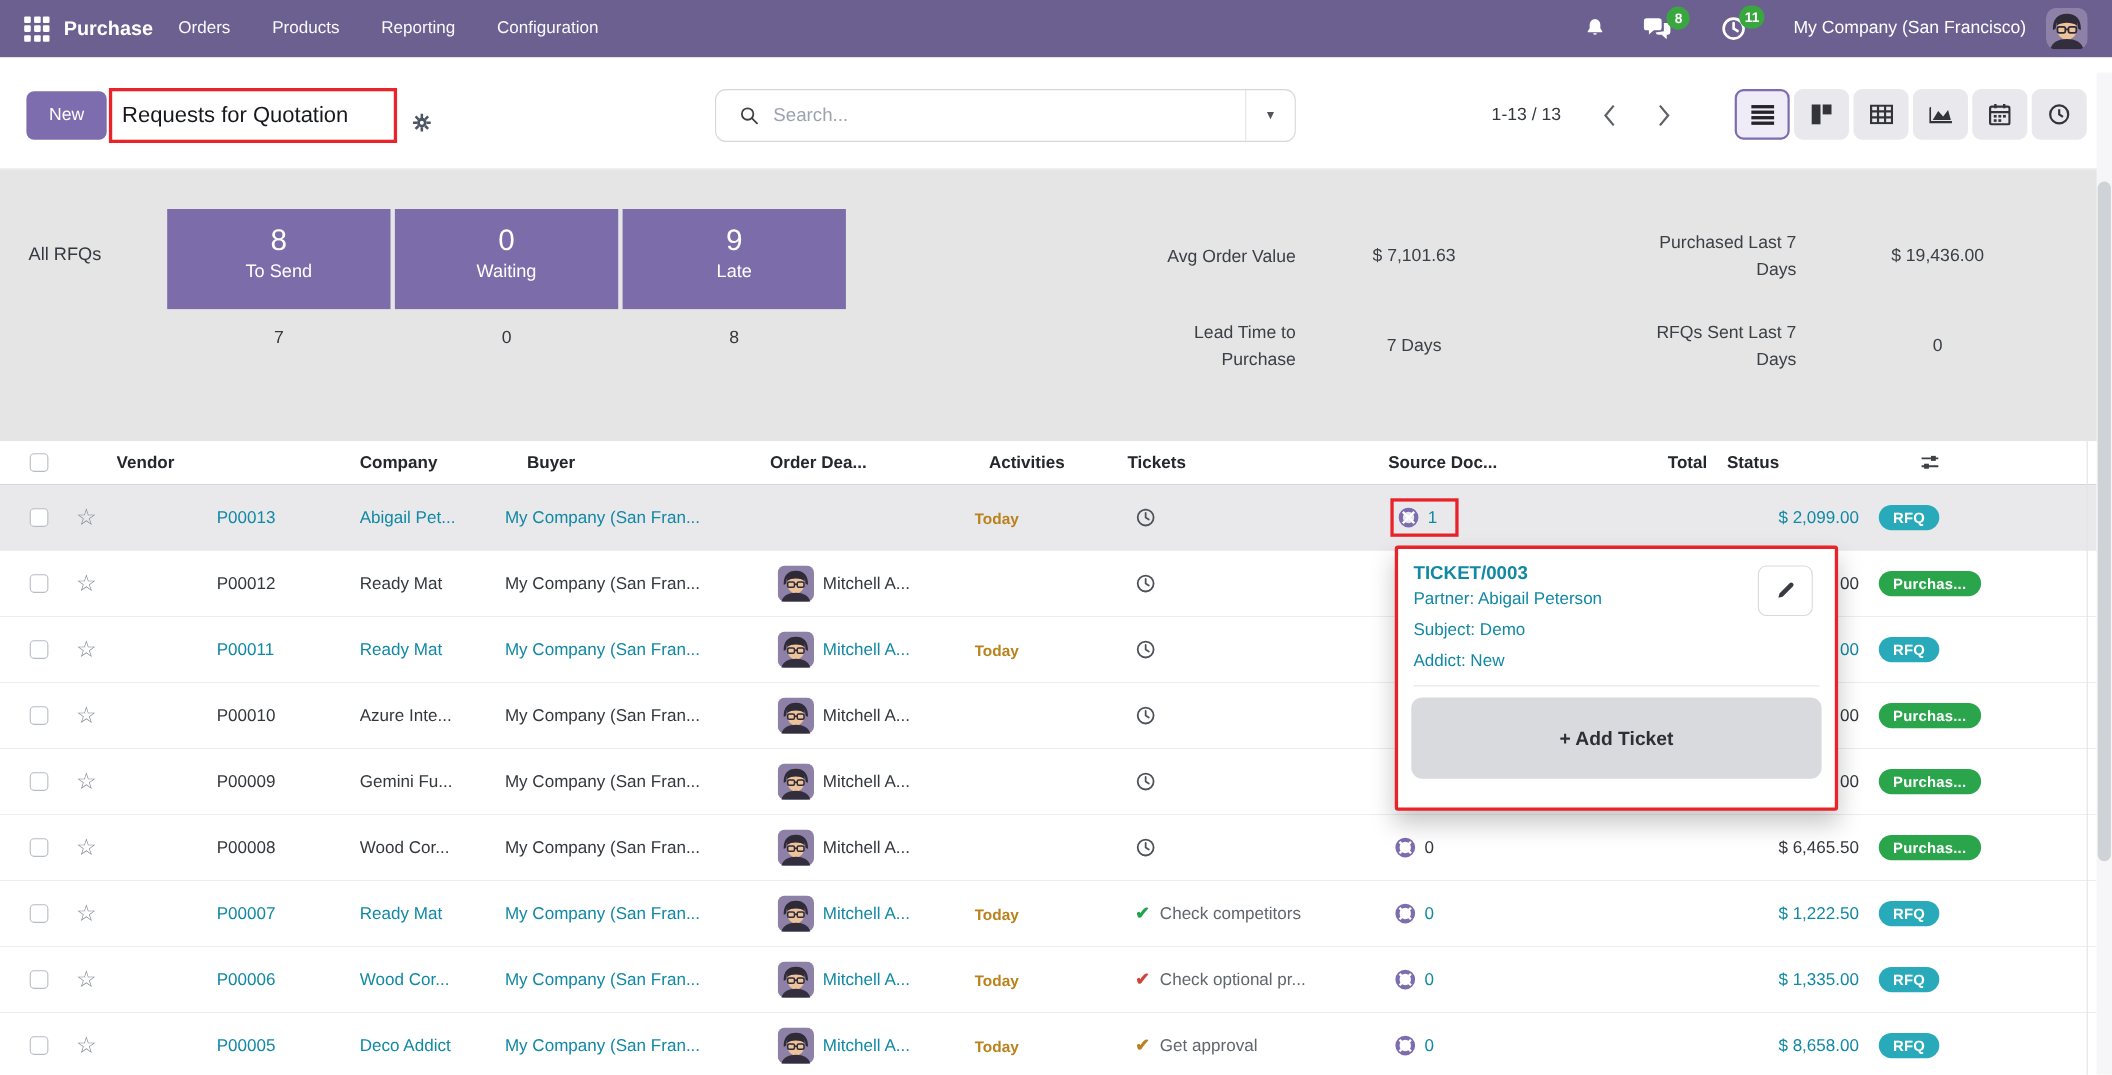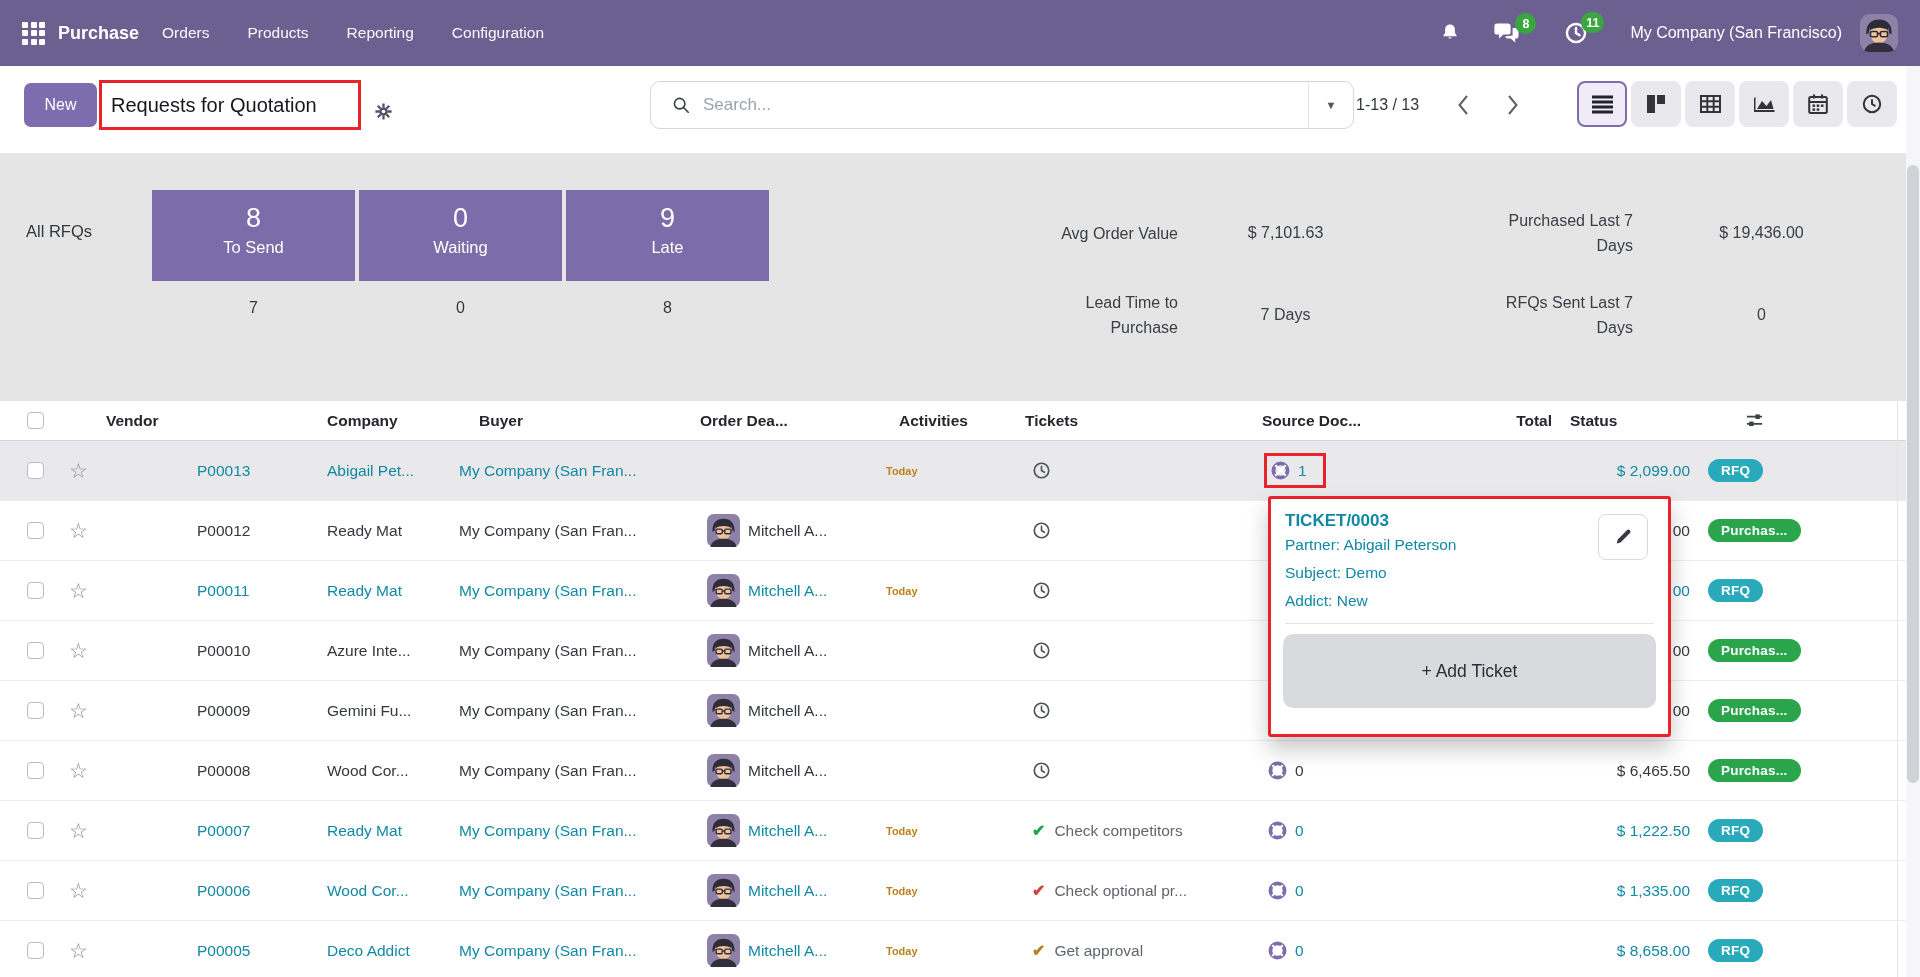--- a/index.html
+++ b/index.html
@@ -1,21 +1,21 @@
 <!DOCTYPE html>
 <html style="--topbar: #6b6090; --accent: #7d6cae; --box: #7c6ca9; --teal: #1188a4; --bgreen: #3aa63f; --orange: #b9821d; --red: #e8232a; --selbg: #e9e9eb;"><head>
 <meta charset="utf-8">
 <style>
   * { box-sizing: border-box; margin: 0; padding: 0; }
   html,body { width:1920px; height:977px; overflow:hidden; background:#fff;
     font-family:"Liberation Sans", sans-serif; }
   .screen { position:relative; width:1920px; height:977px; background:#fff; }
 
   
-  .topbar { position:absolute; top:0; left:0; width:1920px; height:66px;
+  .topbar { position:absolute; top:0; left:0; width:1920px; height:52px;
     background:var(--topbar); display:flex; align-items:center; padding:0 22px; }
   .apps { display:grid; grid-template-columns:repeat(3,6px); grid-gap:2.5px; cursor:pointer; }
   .apps i { width:6px; height:6px; background:#fff; border-radius:1px; }
   .brand { color:#fff; font-size:18px; font-weight:700; margin-left:13px; }
   .menus { display:flex; margin-left:23px; gap:38px;align-items:center; }
   .menus span { color:rgba(255,255,255,.96); font-size:15.5px; cursor:pointer; }
   .tb-right { margin-left:auto; display:flex; align-items:center; }
   .tb-ico { position:relative; margin-left:33px; display:flex; align-items:center; cursor:pointer; }
   .tb-badge { position:absolute; top:-9px; right:-16px; min-width:21px; height:21px;
     border-radius:11px; background:var(--bgreen); color:#fff; font-size:12.5px; font-weight:700;
@@ -26,21 +26,21 @@
   
   .cpanel { position:absolute; top:66px; left:0; width:1920px; height:88px; background:#fff;
     border-bottom:1px solid #e9e9ec; }
   .btn-new { position:absolute; left:24px; top:17px; width:73px; height:44px;
     background:var(--accent); color:#ffffff; font-size:16px; font-weight:400;
     border:none; border-radius:7px; cursor:pointer; font-family:inherit; }
   .title-annot { position:absolute; left:99px; top:14px; width:262px; height:50px;
     border:3px solid var(--red); display:flex; align-items:center; padding-left:9px; }
   .vtitle { font-size:20px; color:#16181d; font-weight:400; white-space:nowrap; }
   .gear { position:absolute; left:374px; top:36px; cursor:pointer; }
-  .search { position:absolute; left:650px; top:15px; width:704px; height:48px;
+  .search { position:absolute; left:650px; top:15px; width:528px; height:48px;
     border:1px solid #d5d7db; border-radius:10px; display:flex; align-items:center; background:#fff; }
   .search svg { margin-left:21px; }
   .search input { flex:1; border:none; outline:none; font-size:17px; color:#3a4046;
     margin-left:13px; font-family:inherit; background:transparent; }
   .search input::placeholder { color:#9ca3af; }
   .search .caret { width:45px; height:100%; display:flex; align-items:center; justify-content:center;
     border-left:1px solid #e3e4e8; cursor:pointer; color:#52565c; font-size:11px; }
   .pager { position:absolute; left:1356px; top:28px; display:flex; align-items:center; }
   .pager .ptext { font-size:16px; color:#33383e; }
   .pager .pbtn { margin-left:38px; cursor:pointer; display:flex; align-items:center; }
@@ -85,21 +85,21 @@
   .c-act { padding-left:13px; gap:9px; }
   .c-tk { padding-left:6px; }
   .c-total { justify-content:flex-end; padding-right:4px; }
   .c-status { padding-left:14px; }
   .c-end { justify-content:flex-end; padding-right:42px; }
   .cb { width:17px; height:17px; border:1px solid #b7bdc5; border-radius:4px; background:#fff;
     display:inline-block; cursor:pointer; }
   .star { font-size:21px; color:#878d96; cursor:pointer; line-height:1; }
   .lnk { font-size:15.5px; color:#33383e; cursor:pointer; }
   .info .lnk, .info .amt, .info .tcount { color:var(--teal); }
-  .today { font-size:11px; font-weight:700; color:var(--orange); }
+  .today { font-size:14px; font-weight:700; color:var(--orange); }
   .chk { font-size:16px; font-weight:700; line-height:1; }
   .actlbl { font-size:15.5px; color:#5f666d; }
   .amt { font-size:15.5px; color:#33383e; }
   .tk { display:inline-flex; align-items:center; gap:8px; cursor:pointer; }
   .tk.annot { border:3px solid var(--red); padding:5px 16px 5px 4px; margin-left:-4px; }
   .tcount { font-size:15.5px; color:#33383e; }
   .badge { display:inline-block; padding:4px 13px; border-radius:14px; color:#fff;
     font-size:13.5px; font-weight:700; letter-spacing:.2px; }
   .edge { position:absolute; left:1897px; top:401px; width:1px; height:576px; background:#e4e4e7; }
 
@@ -113,21 +113,21 @@
     background:#fff; border:3px solid var(--red); border-radius:3px;
     box-shadow:0 12px 22px rgba(0,0,0,.22); }
   .pp-title { font-size:17px; font-weight:700; color:var(--teal); padding:12px 0 0 14px; }
   .pp-edit { position:absolute; right:20px; top:15px; width:50px; height:46px; background:#fff;
     border:1px solid #d9d9dc; border-radius:8px; cursor:pointer;
     display:flex; align-items:center; justify-content:center; }
   .pp-line { font-size:15.5px; color:var(--teal); line-height:28px; padding-left:14px; }
   .pp-div { border-top:1px solid #e4e4e6; margin:8px 14px 0 14px; }
   .pp-add { display:block; width:calc(100% - 24px); margin:10px 12px; height:74px;
     background:#d8dade; border:none; border-radius:10px; font-family:inherit;
-    font-size:17.5px; font-weight:400; color:#2c3036; cursor:pointer; }
+    font-size:17.5px; font-weight:700; color:#2c3036; cursor:pointer; }
 </style>
 </head>
 <body>
 
 <div class="screen">
 
   <header class="topbar">
     <div class="apps">
       <i></i>
         <i></i>

